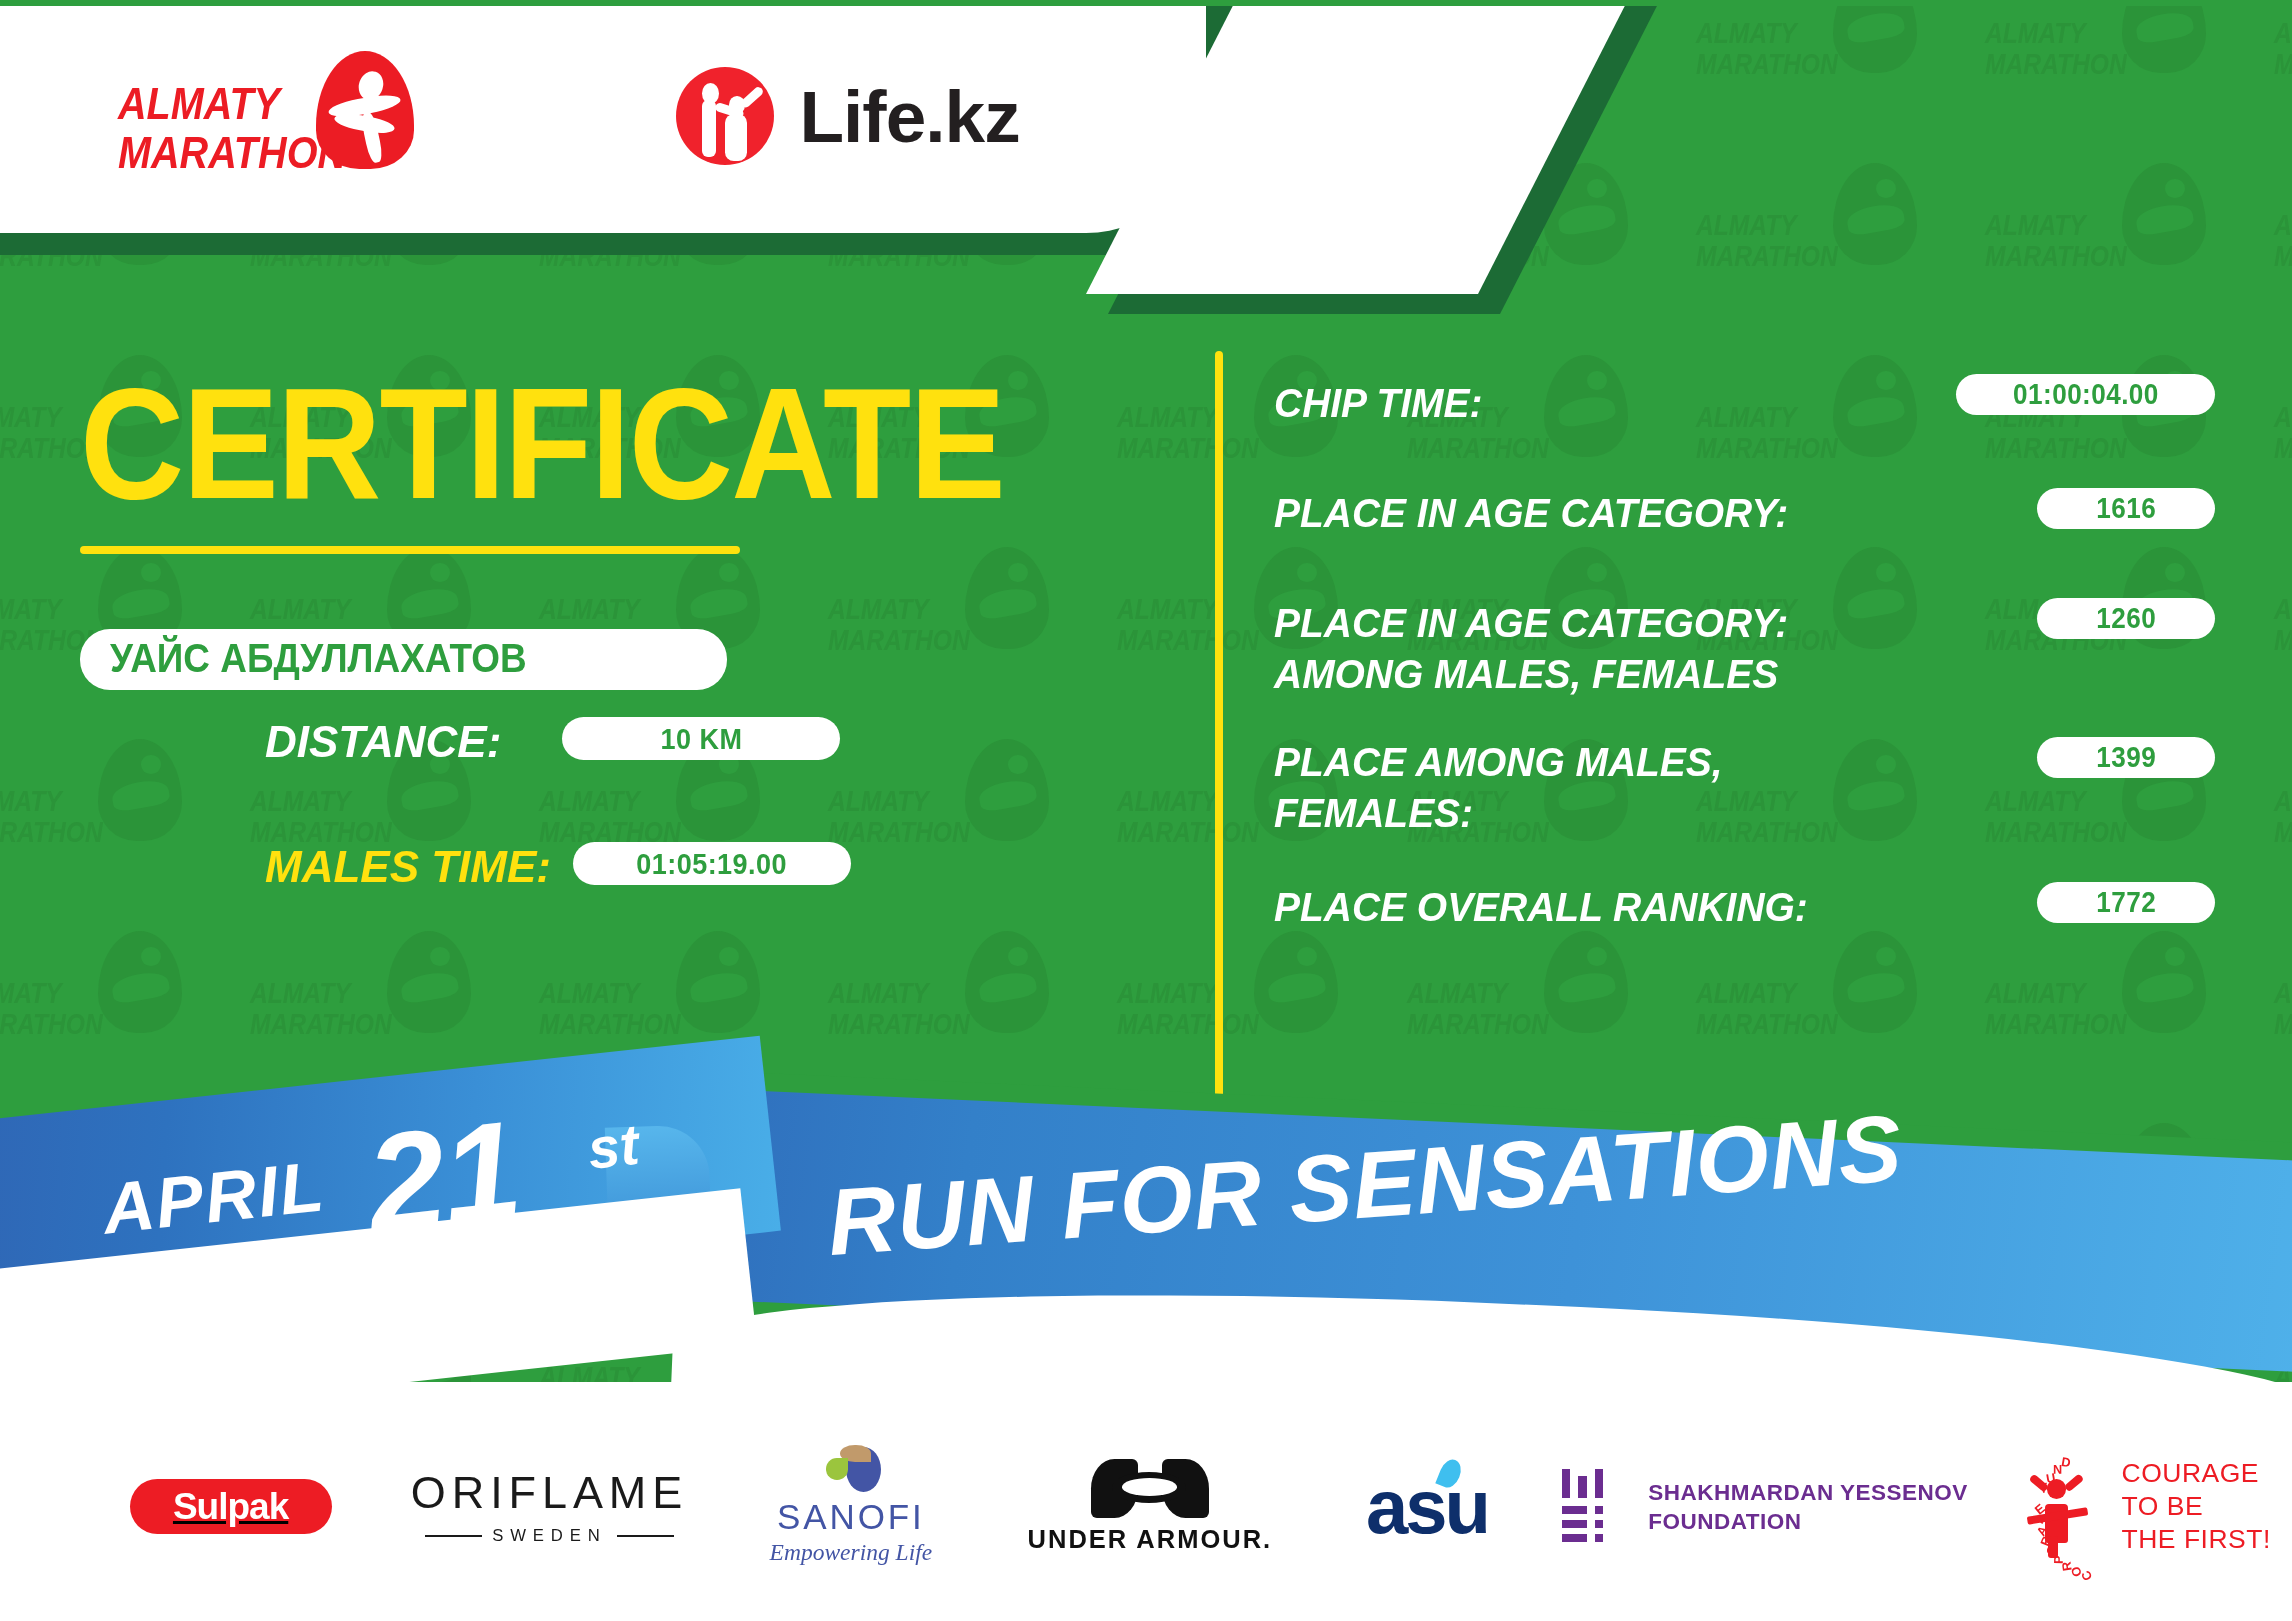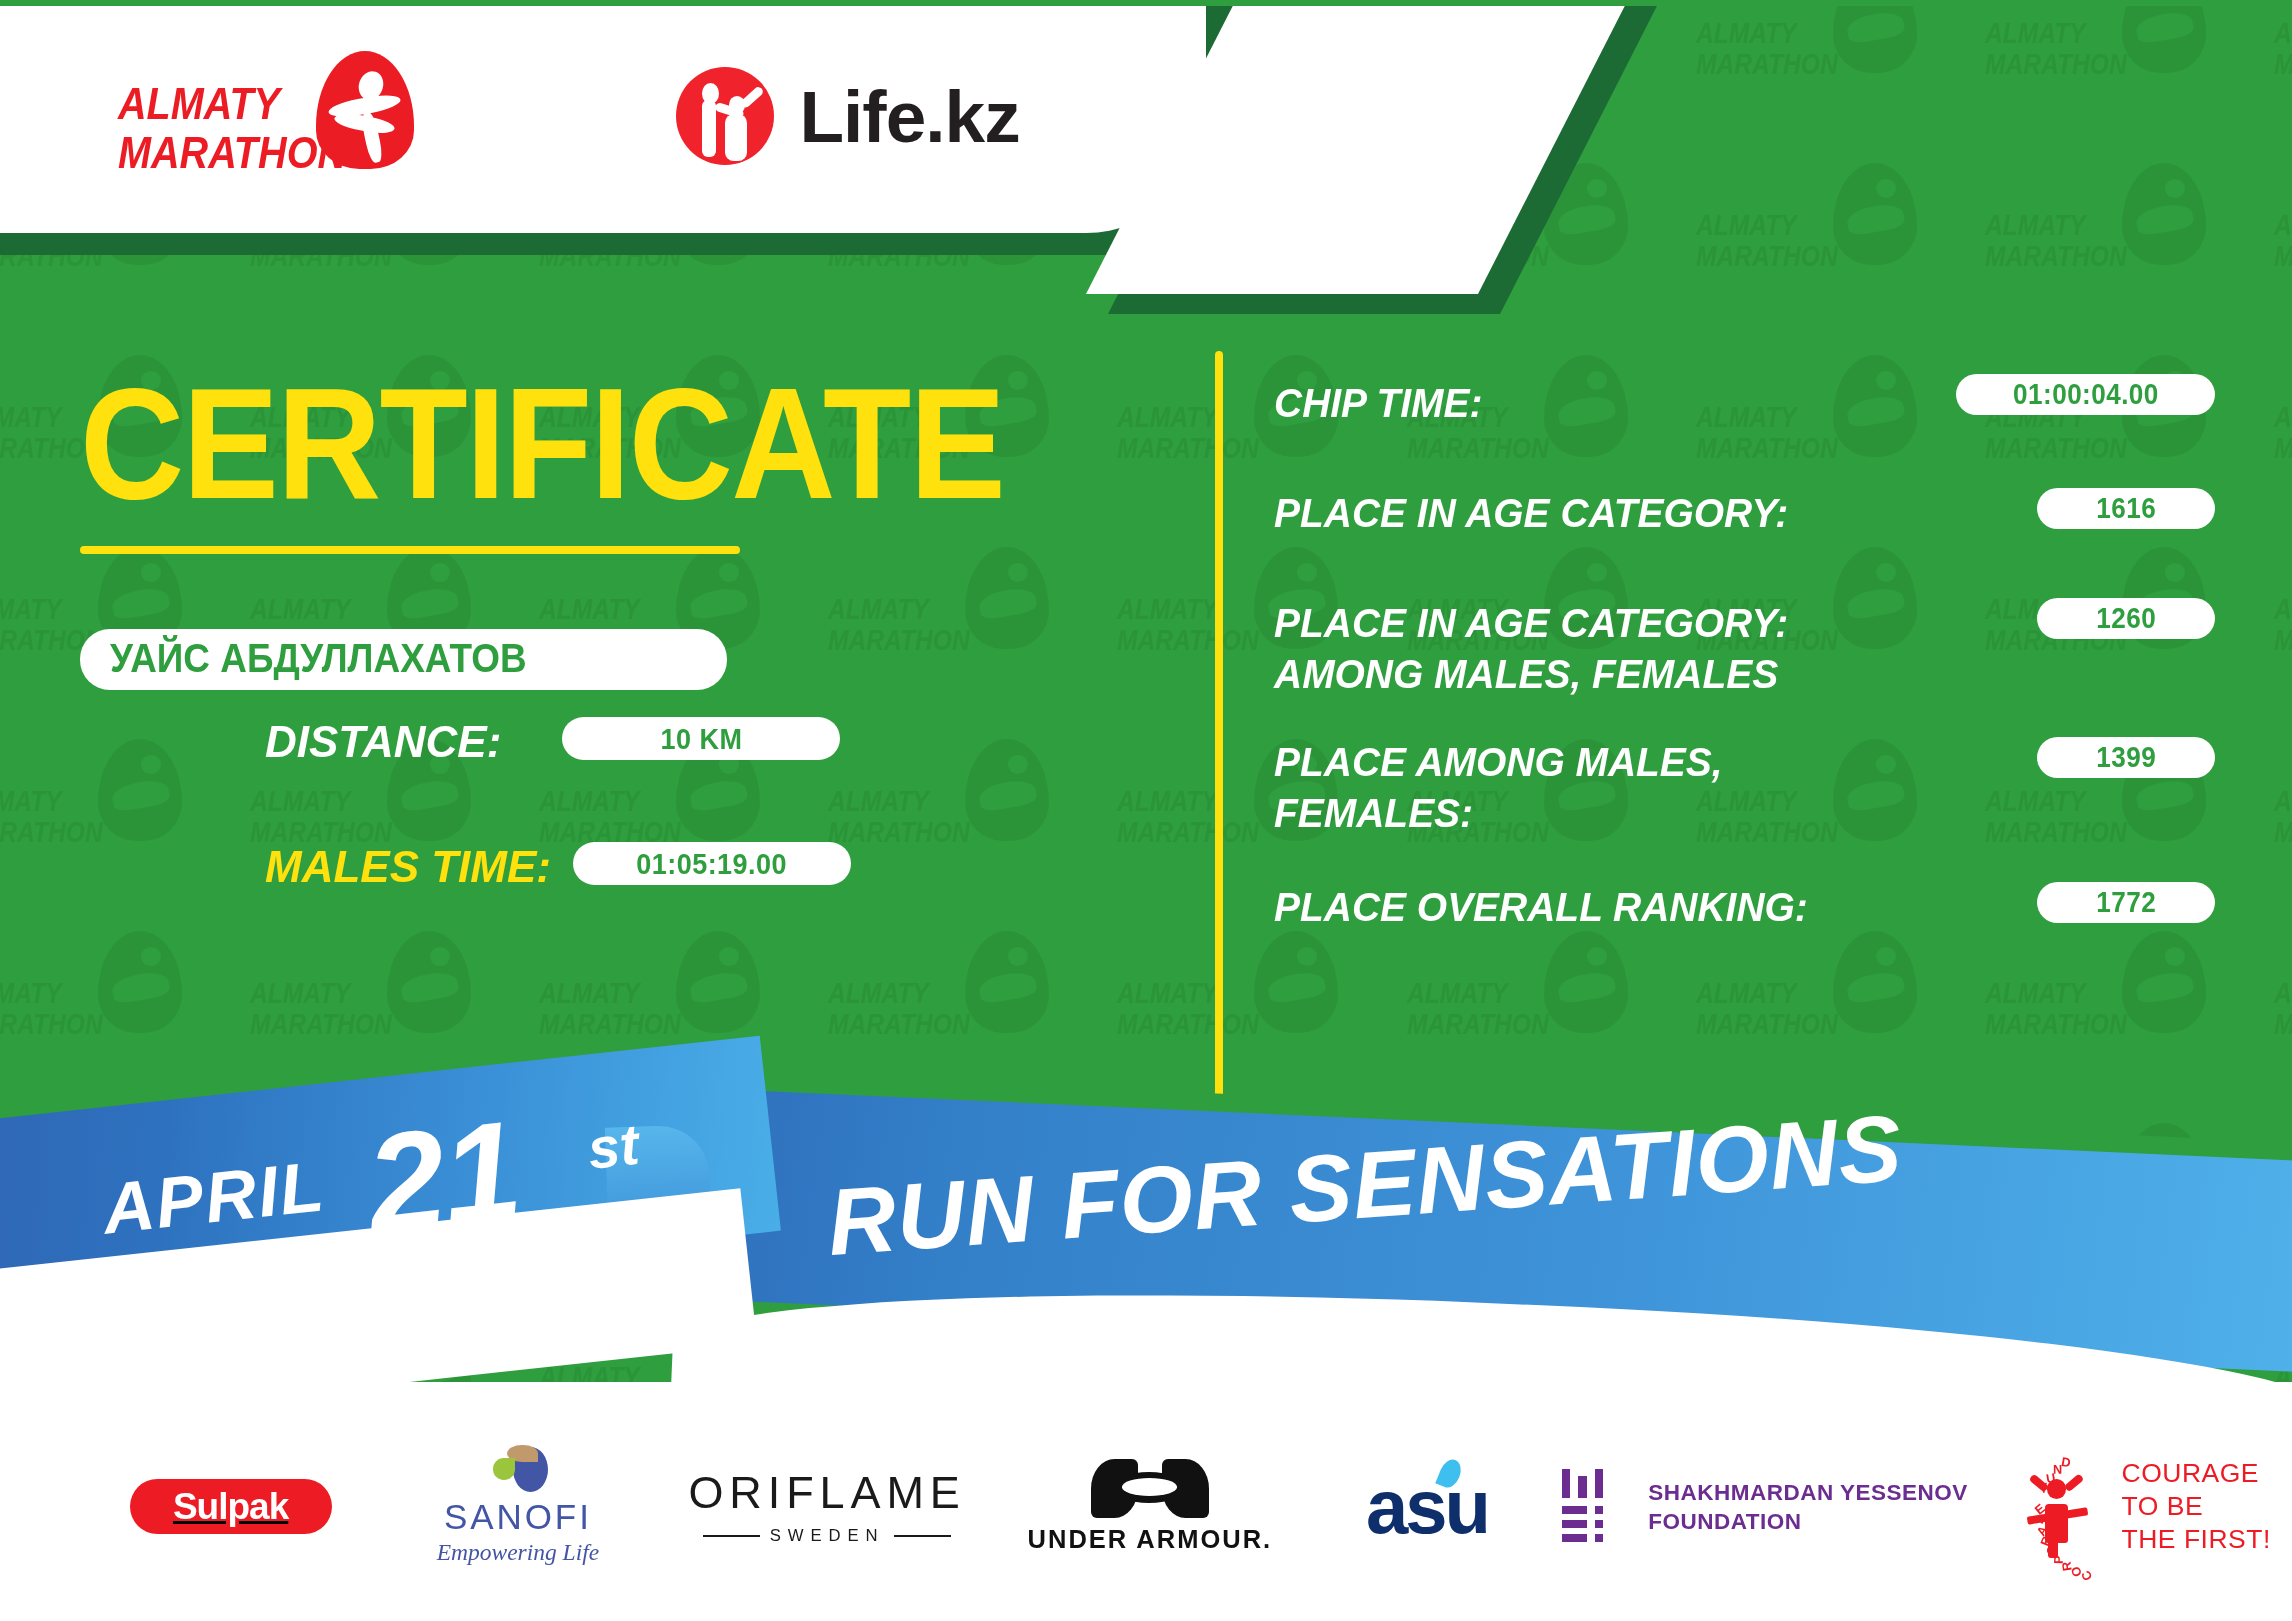--- a/index.html
+++ b/index.html
@@ -1017,37 +1017,37 @@
   </div>
 
   <div class="sponsors">
 
     <div class="sp sp-sulpak">
       <div class="sulpak-pill">
           <span>Sulpak</span>
         </div>
     </div>
 
+    <div class="sp sp-oriflame">
+      <div class="ori-name">ORIFLAME</div>
+      <div class="ori-sub">
+        <div class="ln"></div>
+        <span>SWEDEN</span>
+        <div class="ln"></div>
+      </div>
+    </div>
+
     <div class="sp sp-sanofi">
       <div class="sanofi-mark">
         <div class="b1"></div>
         <div class="b2"></div>
         <div class="b3"></div>
       </div>
       <div class="sanofi-name">SANOFI</div>
       <div class="sanofi-tag">Empowering Life</div>
-    </div>
-
-    <div class="sp sp-oriflame">
-      <div class="ori-name">ORIFLAME</div>
-      <div class="ori-sub">
-        <div class="ln"></div>
-        <span>SWEDEN</span>
-        <div class="ln"></div>
-      </div>
     </div>
 
     <div class="sp sp-ua">
       <div class="ua-mark">
         <div class="l"></div>
         <div class="r"></div>
         <div class="c"></div>
         <div class="ci"></div>
       </div>
       <div class="ua-name">UNDER ARMOUR.</div>

